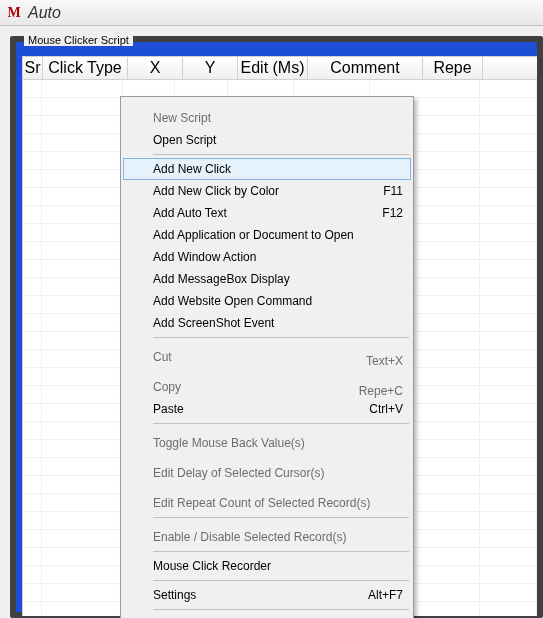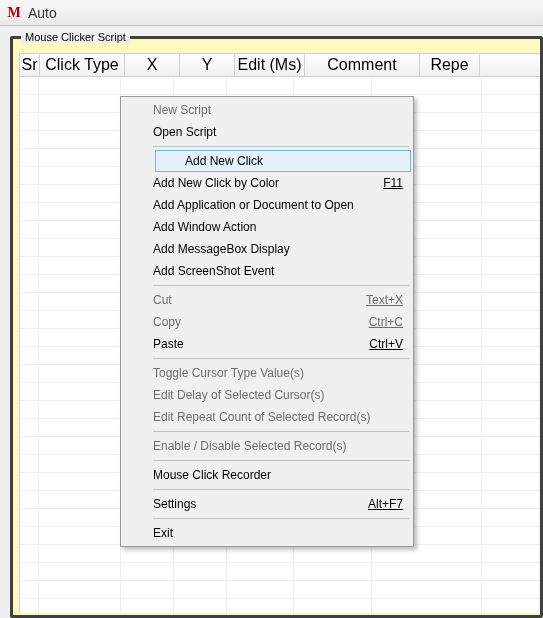--- a/index.html
+++ b/index.html
@@ -34,35 +34,36 @@
     display: inline-flex;
     align-items: center;
     justify-content: center;
     color: #b00000;
     font-weight: bold;
     font-family: "Times New Roman", serif;
     font-size: 14px;
   }
   .titlebar .title {
     color: #333;
-    font-size: 14px;
+    font-size: 16px;
+    font-style: italic;
   }
   .client {
     position: absolute;
     top: 26px;
     left: 0;
     right: 0;
     bottom: 0;
     background: #f0f0f0;
     padding: 10px 0 0 10px;
   }
   .groupbox {
     position: relative;
-    border: 3px solid #404040;
-    background: #fef9c3;
+    border: 6px solid #404040;
+    background: #1d4ed8;
     height: 100%;
     border-radius: 2px;
   }
   .groupbox-title {
     position: absolute;
     top: -8px;
     left: 8px;
     background: #f0f0f0;
     padding: 0 4px;
     color: #000;
@@ -143,32 +144,31 @@
     padding: 0 8px 0 30px;
     position: relative;
     color: #000;
     font-size: 12px;
     cursor: default;
   }
   .menu-item .shortcut {
     margin-left: auto;
     padding-left: 20px;
     color: #000;
-    text-decoration: underline;
   }
   .menu-item.disabled,
   .menu-item.disabled .shortcut {
     color: #6d6d6d;
+    margin-top: 8px;
   }
   .menu-item.highlighted {
     background: #e5f1fb;
     border: 1px solid #7eb4ea;
     height: 22px;
     padding: 0 7px 0 29px;
-    margin-left: 32px;
   }
   .menu-separator {
     height: 1px;
     background: #c0c0c0;
     margin: 3px 2px 3px 30px;
   }
 </style>
 </head>
 <body>
 
@@ -509,47 +509,54 @@
         </div>
         <div class="menu-separator"></div>
         <div class="menu-item highlighted">
           <span>Add New Click</span>
         </div>
         <div class="menu-item">
           <span>Add New Click by Color</span>
           <span class="shortcut">F11</span>
         </div>
         <div class="menu-item">
+          <span>Add Auto Text</span>
+          <span class="shortcut">F12</span>
+        </div>
+        <div class="menu-item">
           <span>Add Application or Document to Open</span>
         </div>
         <div class="menu-item">
           <span>Add Window Action</span>
         </div>
         <div class="menu-item">
           <span>Add MessageBox Display</span>
+        </div>
+        <div class="menu-item">
+          <span>Add Website Open Command</span>
         </div>
         <div class="menu-item">
           <span>Add ScreenShot Event</span>
         </div>
         <div class="menu-separator"></div>
         <div class="menu-item disabled">
           <span>Cut</span>
           <span class="shortcut">Text+X</span>
         </div>
         <div class="menu-item disabled">
           <span>Copy</span>
-          <span class="shortcut">Ctrl+C</span>
+          <span class="shortcut">Repe+C</span>
         </div>
         <div class="menu-item">
           <span>Paste</span>
           <span class="shortcut">Ctrl+V</span>
         </div>
         <div class="menu-separator"></div>
         <div class="menu-item disabled">
-          <span>Toggle Cursor Type Value(s)</span>
+          <span>Toggle Mouse Back Value(s)</span>
         </div>
         <div class="menu-item disabled">
           <span>Edit Delay of Selected Cursor(s)</span>
         </div>
         <div class="menu-item disabled">
           <span>Edit Repeat Count of Selected Record(s)</span>
         </div>
         <div class="menu-separator"></div>
         <div class="menu-item disabled">
           <span>Enable / Disable Selected Record(s)</span>

